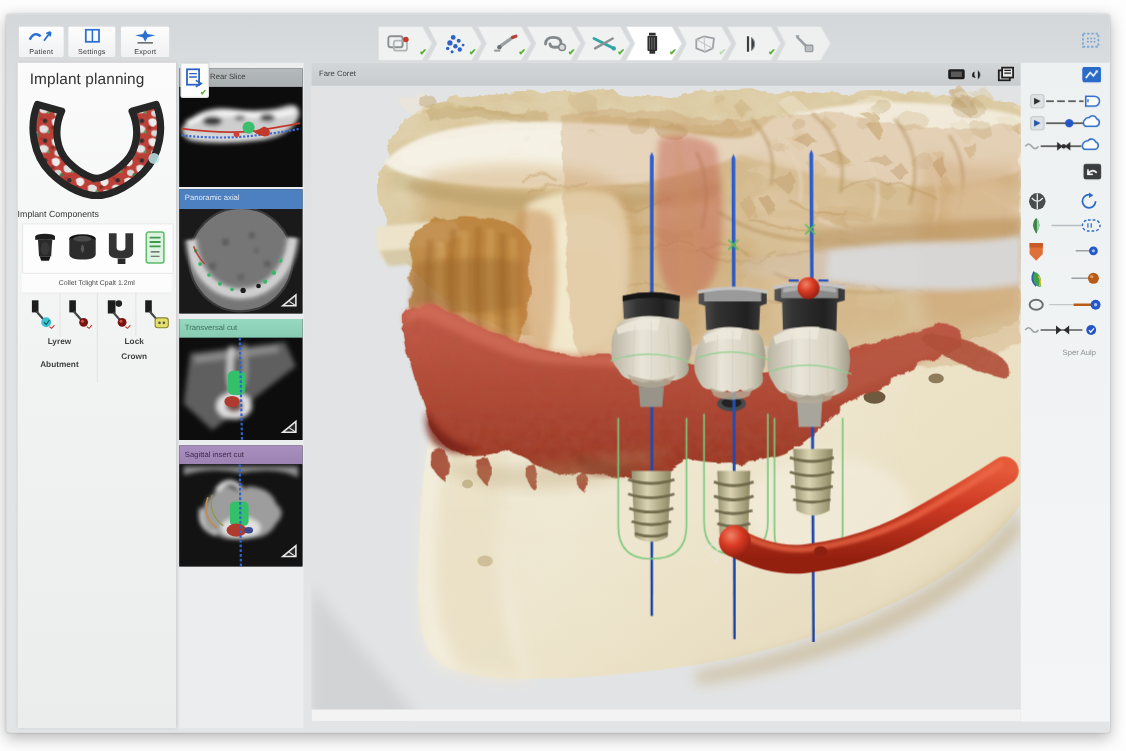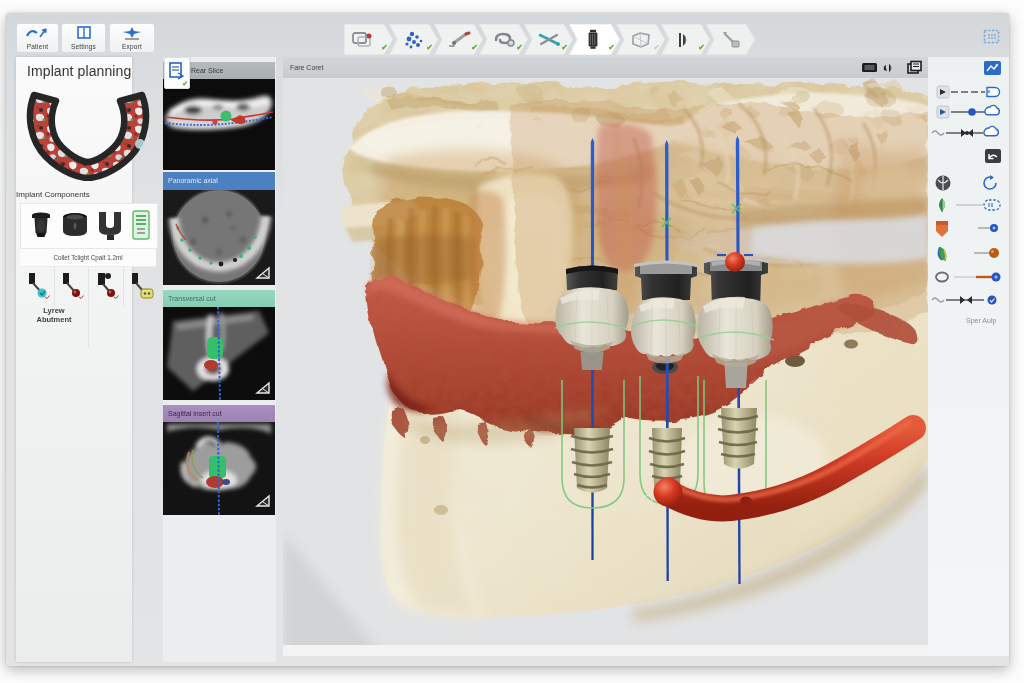--- a/index.html
+++ b/index.html
@@ -148,21 +148,21 @@
           <polygon points="0,0 40,0 49,15.5 40,31 0,31 8,15.5" fill="#eef0f0" stroke="#e0e2e3" stroke-width="1"></polygon>
         </svg>
       <svg class="chevic" style="left:14px;" width="22" height="19" viewBox="0 0 22 19">
           <path d="M5 3 L13 11" stroke="#9aa0a3" stroke-width="2.4" stroke-linecap="round"></path>
           <path d="M3 1 l4 0 l-2 3 z" fill="#9aa0a3"></path>
           <rect x="12" y="10" width="7" height="6" rx="1" fill="#b9bec0" stroke="#8d9294" stroke-width="1"></rect>
         </svg>
     </div>
   </div>
 
-  <div class="abs" id="leftpanel" style="left:16px;top:57px;width:116px;height:605px;background:linear-gradient(180deg,#fbfbfb 0%,#f2f3f3 40%,#ebecec 100%);box-shadow:0 0 3px rgba(0,0,0,0.15);">
+  <div class="abs" id="leftpanel" style="left:16px;top:57px;width:144px;height:605px;background:linear-gradient(180deg,#fbfbfb 0%,#f2f3f3 40%,#ebecec 100%);box-shadow:0 0 3px rgba(0,0,0,0.15);">
     <div class="abs" style="left:11px;top:6px;font-size:14px;color:#333;letter-spacing:0.1px;">Implant planning</div>
 
     <svg class="abs" style="left:8px;top:32px;" width="128" height="92" viewBox="0 0 128 92">
       <defs>
         <pattern id="mottle" width="22" height="18" patternUnits="userSpaceOnUse">
           <rect width="22" height="18" fill="#bc4038"></rect>
           <path d="M1 2 q4 -3 7 0 q2 4 -2 6 q-5 1 -5 -6" fill="#ececec"></path>
           <path d="M12 8 q5 -3 8 1 q1 5 -4 5 q-5 0 -4 -6" fill="#e2e2e2"></path>
           <path d="M4 12 q4 -2 6 1 q0 4 -4 4 q-4 -1 -2 -5" fill="#d8d8d8"></path>
           <circle cx="17" cy="3" r="2" fill="#2e2e2e"></circle>
@@ -242,21 +242,25 @@
           <line x1="6" y1="11" x2="13" y2="19" stroke="#444" stroke-width="2"></line>
           <rect x="11" y="17" width="12" height="9" rx="2.5" fill="#e4e06a" stroke="#8a8430" stroke-width="1"></rect>
           <circle cx="15" cy="21.5" r="1.2" fill="#555"></circle>
           <circle cx="19" cy="21.5" r="1.2" fill="#555"></circle>
         </svg>
     </div>
 
     <div class="abs" style="left:4px;top:245px;width:136px;height:46px;font-size:7.5px;color:#3f3f3f;font-weight:bold;">
       <div class="abs" style="left:0;top:0;width:68px;height:46px;border-right:1px solid #e4e4e4;text-align:center;">
           <div style="margin-top:4px;">Lyrew</div>
-          <div style="margin-top:0;">Abutment</div>
+          <div style="margin-top:12px;">Abutment</div>
+        </div>
+      <div class="abs" style="left:68px;top:0;width:68px;height:46px;text-align:center;">
+          <div style="margin-top:4px;">Lock</div>
+          <div style="margin-top:4px;">Crown</div>
         </div>
     </div>
   </div>
 
   <div class="abs" id="thumbs" style="left:163px;top:57px;width:113px;height:605px;background:#ebedee;">
 
     <div class="abs" style="left:0px;top:5px;width:112px;height:108px;background:#0b0b0b;">
       <div class="abs" style="left:0;top:0;width:112px;height:17px;background:linear-gradient(180deg,#b5babc,#a9aeb0);font-size:7px;color:#3c3c3c;line-height:17px;padding-left:28px;box-sizing:border-box;">Rear Slice</div>
       <svg class="abs" style="left:0;top:17px;" width="112" height="91" viewBox="0 0 112 91">
         <defs>

